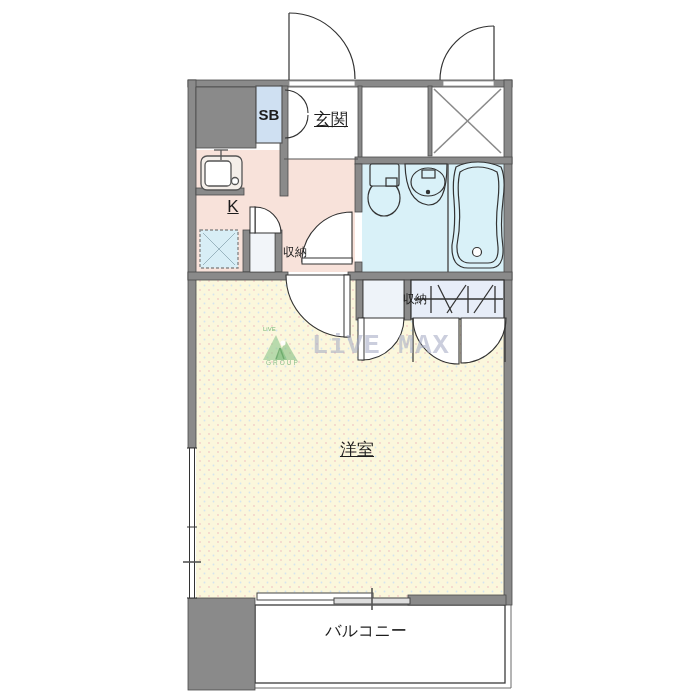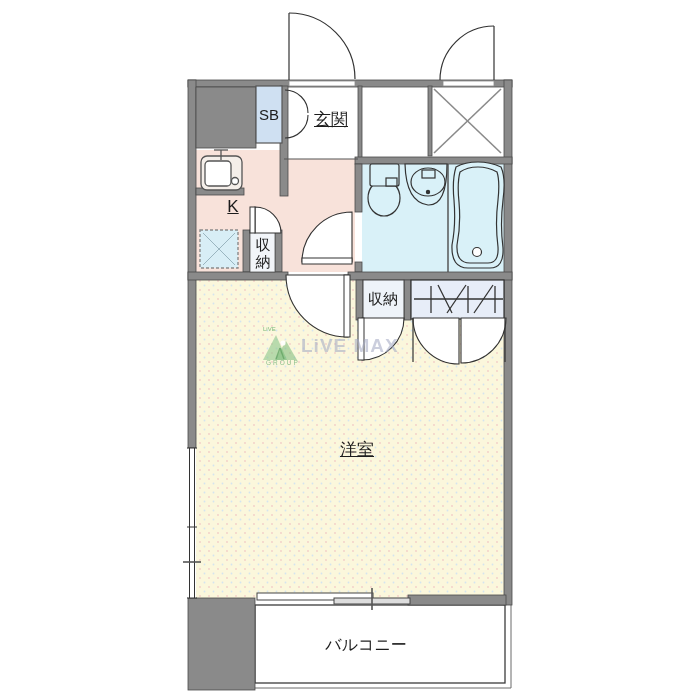--- a/index.html
+++ b/index.html
@@ -3,33 +3,33 @@
 <meta charset="utf-8">
 <style>
   html,body{margin:0;padding:0;background:#fff;}
   #stage{position:relative;width:700px;height:700px;background:#ffffff;overflow:hidden;
          font-family:"Liberation Sans","DejaVu Sans",sans-serif;}
   #plan-svg{position:absolute;left:0;top:0;}
   .lbl{position:absolute;display:flex;align-items:center;justify-content:center;
        color:#1c1c1c;z-index:5;}
   .lbl-17{font-size:17px;text-decoration:underline;}
   .lbl-16{font-size:16px;}
-  .lbl-13{font-size:15px;}
+  .lbl-13{font-size:12px;padding-left:32px;}
   .stacked{word-break:break-all;text-align:center;line-height:1.15;}
-  #sb-label{left:257px;top:88px;width:24px;height:54px;font-size:15px;}
+  #sb-label{left:257px;top:88px;width:24px;height:54px;font-size:15px;font-weight:bold;}
   #genkan-label{left:303px;top:107px;width:56px;height:24px;}
   #k-label{left:221px;top:195px;width:24px;height:24px;}
   #shuno-hall-label{left:249px;top:233px;width:28px;height:40px;}
   #shuno-room-label{left:359px;top:289px;width:48px;height:20px;}
   #yoshitsu-label{left:328px;top:437px;width:58px;height:24px;text-align:center;}
-  #balcony-label{left:308px;top:633px;width:116px;height:24px;font-family:Liberation Serif, serif;}
+  #balcony-label{left:308px;top:619px;width:116px;height:24px;font-family:Liberation Serif, serif;}
   #watermark{position:absolute;left:261px;top:325px;width:190px;height:42px;z-index:4;
              display:flex;align-items:center;pointer-events:none;}
-  #watermark-text{font-size:19px;font-weight:bold;letter-spacing:1px;
-                  color:rgba(165,170,196,0.58);white-space:nowrap;margin-left:2px;}
+  #watermark-text{font-size:27px;font-weight:bold;letter-spacing:1px;
+                  color:rgba(165,170,196,0.58);white-space:nowrap;margin-left:13px;font-family:Liberation Mono, monospace;}
   #watermark-live-small{position:absolute;left:2px;top:1px;font-size:6px;color:#7cba7c;}
   #watermark-group{position:absolute;left:5px;top:34px;font-size:6.5px;letter-spacing:2px;color:#8cbf8c;}
 </style>
 </head>
 <body>
 
 <div id="stage">
 
   <svg id="plan-svg" width="700" height="700" viewBox="0 0 700 700">
     <defs>

